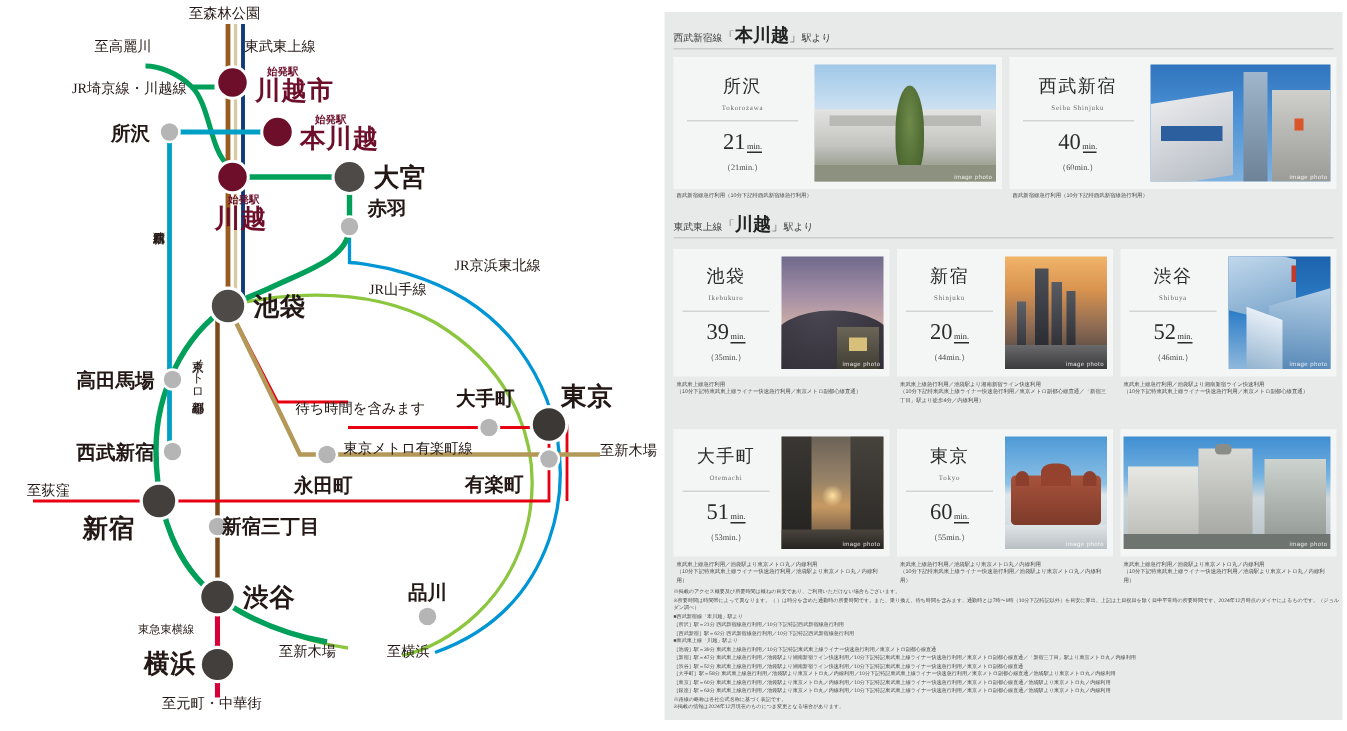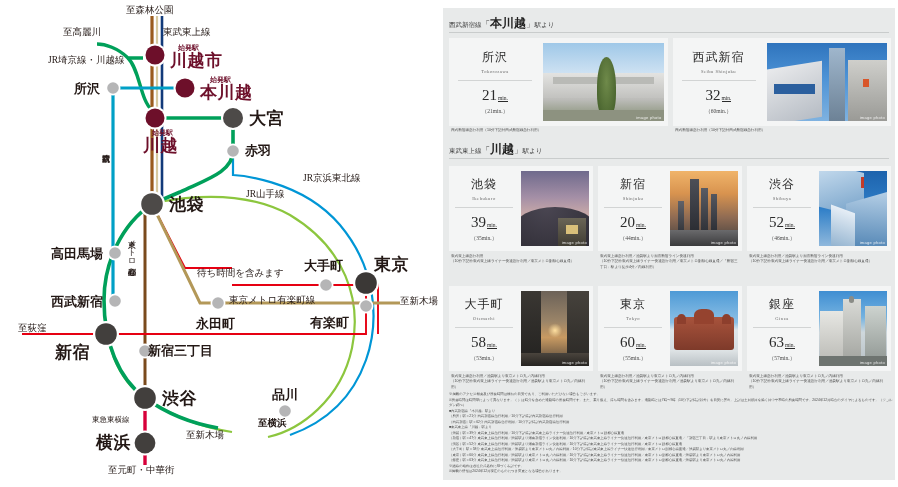--- a/index.html
+++ b/index.html
@@ -124,21 +124,21 @@
         <circle cx="285" cy="411" r="7.5" fill="#ffffff"></circle>
           <circle cx="285" cy="411" r="5.8" fill="#b5b5b6"></circle>
       </g>
     </svg>
 
     <div class="mlabel sml" style="left:126px;top:6px;">至森林公園</div>
     <div class="mlabel sml" style="left:63px;top:28px;">至高麗川</div>
     <div class="mlabel sml" style="left:18px;top:324px;">至荻窪</div>
     <div class="mlabel sml" style="left:400px;top:297px;">至新木場</div>
     <div class="mlabel sml" style="left:186px;top:431px;">至新木場</div>
-    <div class="mlabel sml" style="left:258px;top:419px;font-weight:bold;">至横浜</div>
+    <div class="mlabel sml" style="left:258px;top:431px;">至横浜</div>
     <div class="mlabel sml" style="left:108px;top:466px;">至元町・中華街</div>
 
     <div class="mlabel sml" style="left:163px;top:28px;">東武東上線</div>
     <div class="mlabel sml" style="left:48px;top:56px;">JR埼京線・川越線</div>
     <div class="mlabel vsm" style="left:101px;top:148px;">西武新宿線</div>
     <div class="mlabel sml" style="left:303px;top:174px;">JR京浜東北線</div>
     <div class="mlabel sml" style="left:246px;top:190px;">JR山手線</div>
     <div class="mlabel vsm" style="left:127px;top:234px;">東京メトロ副都心線</div>
     <div class="mlabel sml" style="left:197px;top:269px;">待ち時間を含みます</div>
     <div class="mlabel sml" style="left:229px;top:296px;text-align:center;">東京メトロ有楽町線</div>
@@ -148,21 +148,21 @@
     <div class="mlabel big maroon" style="left:170px;top:52px;">川越市</div>
 
     <div class="mlabel kaishi" style="left:210px;top:77px;">始発駅</div>
     <div class="mlabel big maroon" style="left:200px;top:84px;">本川越</div>
 
     <div class="mlabel kaishi" style="left:152px;top:130px;">始発駅</div>
     <div class="mlabel big maroon" style="left:143px;top:137px;">川越</div>
 
     <div class="mlabel med" style="left:74px;top:82px;">所沢</div>
     <div class="mlabel big" style="left:249px;top:110px;">大宮</div>
-    <div class="mlabel med" style="left:245px;top:144px;">赤羽</div>
+    <div class="mlabel med" style="left:245px;top:132px;">赤羽</div>
     <div class="mlabel big" style="left:169px;top:196px;">池袋</div>
     <div class="mlabel med" style="left:51px;top:247px;">高田馬場</div>
     <div class="mlabel med" style="left:51px;top:295px;">西武新宿</div>
     <div class="mlabel big" style="left:55px;top:344px;">新宿</div>
     <div class="mlabel med" style="left:148px;top:344px;">新宿三丁目</div>
     <div class="mlabel big" style="left:162px;top:390px;">渋谷</div>
     <div class="mlabel big" style="left:96px;top:434px;">横浜</div>
     <div class="mlabel med" style="left:304px;top:259px;">大手町</div>
     <div class="mlabel big" style="left:374px;top:256px;">東京</div>
     <div class="mlabel med" style="left:196px;top:317px;">永田町</div>
@@ -196,21 +196,21 @@
             <div style="position:absolute;left:0;top:86%;width:100%;height:14%;background:#8d9280;"></div>
             <div class="stamp">image photo</div>
           </div>
         </div>
         <div class="card" style="width:218.5px;">
           <div class="txt">
             <div class="jp">西武新宿</div>
             <div class="ro">Seibu Shinjuku</div>
             <div class="rule"></div>
             <div class="numline">
-              <span class="num">32</span>
+              <span class="num">40</span>
               <span class="unit">min.</span>
             </div>
             <div class="alt">（60min.）</div>
           </div>
           <div class="photo" style="background:linear-gradient(#2f74bd 0%,#4d93d6 45%,#7fb2e0 100%);">
             <div style="position:absolute;left:0;top:28%;width:46%;height:72%;background:linear-gradient(160deg,#e9eaec,#b6bcc4);transform:skewY(-9deg);"></div>
             <div style="position:absolute;left:6%;top:52%;width:34%;height:13%;background:#2b5f9e;"></div>
             <div style="position:absolute;left:52%;top:6%;width:13%;height:94%;background:linear-gradient(#9fb6cc,#6d8296);"></div>
             <div style="position:absolute;left:68%;top:22%;width:32%;height:78%;background:linear-gradient(#cfcfcb,#9a9a96);"></div>
             <div style="position:absolute;left:80%;top:46%;width:5%;height:10%;background:#d8562a;"></div>
@@ -291,21 +291,21 @@
       <div class="note" style="left:306px;top:246px;width:140px;">東武東上線急行利用／池袋駅より湘南新宿ライン快速利用
 （10分下記特東武東上線ライナー快速急行利用／東京メトロ副都心線直通）</div>
 
       <div class="cardrow" style="top:278px;height:85px;">
         <div class="card" style="width:144px;">
           <div class="txt" style="flex:0 0 70px;">
             <div class="jp">大手町</div>
             <div class="ro">Otemachi</div>
             <div class="rule" style="width:58px;"></div>
             <div class="numline">
-              <span class="num">58</span>
+              <span class="num">51</span>
               <span class="unit">min.</span>
             </div>
             <div class="alt">（53min.）</div>
           </div>
           <div class="photo" style="background:linear-gradient(#6c6258 0%,#9a8468 40%,#c89a62 62%,#4a4038 100%);">
             <div style="position:absolute;left:0;top:0;width:30%;height:100%;background:linear-gradient(#3a3733,#22211f);"></div>
             <div style="position:absolute;right:0;top:0;width:32%;height:100%;background:linear-gradient(#46423c,#2a2825);"></div>
             <div style="position:absolute;left:40%;top:42%;width:20%;height:20%;background:radial-gradient(circle,#ffe0a0,#d79b4a00 70%);"></div>
             <div style="position:absolute;left:0;top:82%;width:100%;height:18%;background:linear-gradient(#4a443d,#262421);"></div>
             <div class="stamp">image photo</div>
@@ -325,30 +325,20 @@
           <div class="photo" style="background:linear-gradient(#4e9ad6 0%,#8cc0e6 42%,#dfe6ea 52%,#cfd6da 100%);">
             <div style="position:absolute;left:6%;top:34%;width:88%;height:44%;background:linear-gradient(#a8533c,#7e3a2a);border-radius:3px;"></div>
             <div style="position:absolute;left:36%;top:24%;width:28%;height:20%;background:#95432f;border-radius:40% 40% 0 0;"></div>
             <div style="position:absolute;left:10%;top:30%;width:14%;height:14%;background:#8d3f2d;border-radius:50% 50% 0 0;"></div>
             <div style="position:absolute;right:10%;top:30%;width:14%;height:14%;background:#8d3f2d;border-radius:50% 50% 0 0;"></div>
             <div style="position:absolute;left:0;top:78%;width:100%;height:22%;background:linear-gradient(#dfe4e6,#b9c0c4);"></div>
             <div class="stamp">image photo</div>
           </div>
         </div>
         <div class="card" style="width:144px;">
-          <div class="txt" style="flex:0 0 70px;">
-            <div class="jp">銀座</div>
-            <div class="ro">Ginza</div>
-            <div class="rule" style="width:58px;"></div>
-            <div class="numline">
-              <span class="num">63</span>
-              <span class="unit">min.</span>
-            </div>
-            <div class="alt">（57min.）</div>
-          </div>
           <div class="photo" style="background:linear-gradient(#3f8ed2 0%,#74b2e0 35%,#cfd8dc 55%,#b6bfc4 100%);">
             <div style="position:absolute;left:2%;top:26%;width:34%;height:74%;background:linear-gradient(#e7e7e3,#b7b7b2);"></div>
             <div style="position:absolute;left:36%;top:10%;width:26%;height:90%;background:linear-gradient(#d9dad6,#9fa19c);"></div>
             <div style="position:absolute;left:44%;top:6%;width:8%;height:10%;background:#8a8c87;border-radius:3px;"></div>
             <div style="position:absolute;right:2%;top:20%;width:30%;height:80%;background:linear-gradient(#cdd3cf,#8d9490);"></div>
             <div style="position:absolute;left:0;top:86%;width:100%;height:14%;background:#6e7470;"></div>
             <div class="stamp">image photo</div>
           </div>
         </div>
       </div>

